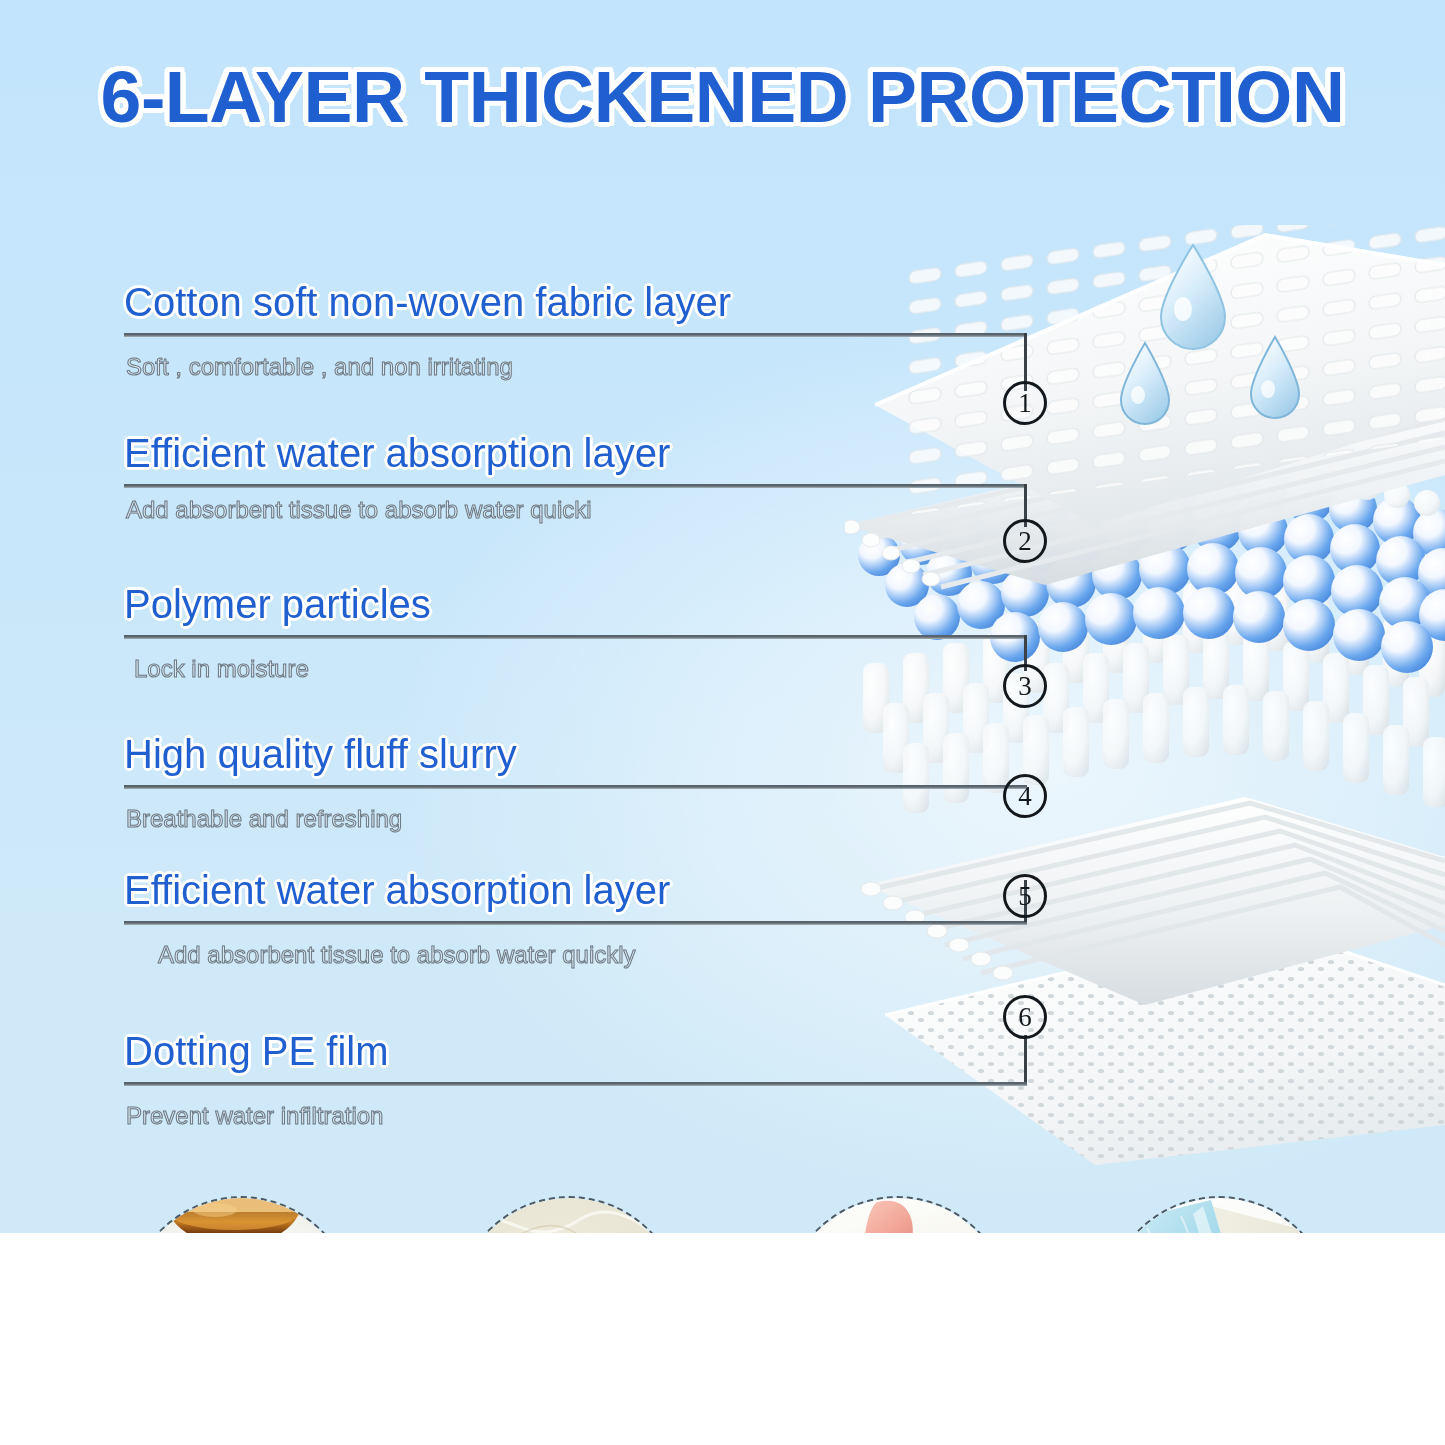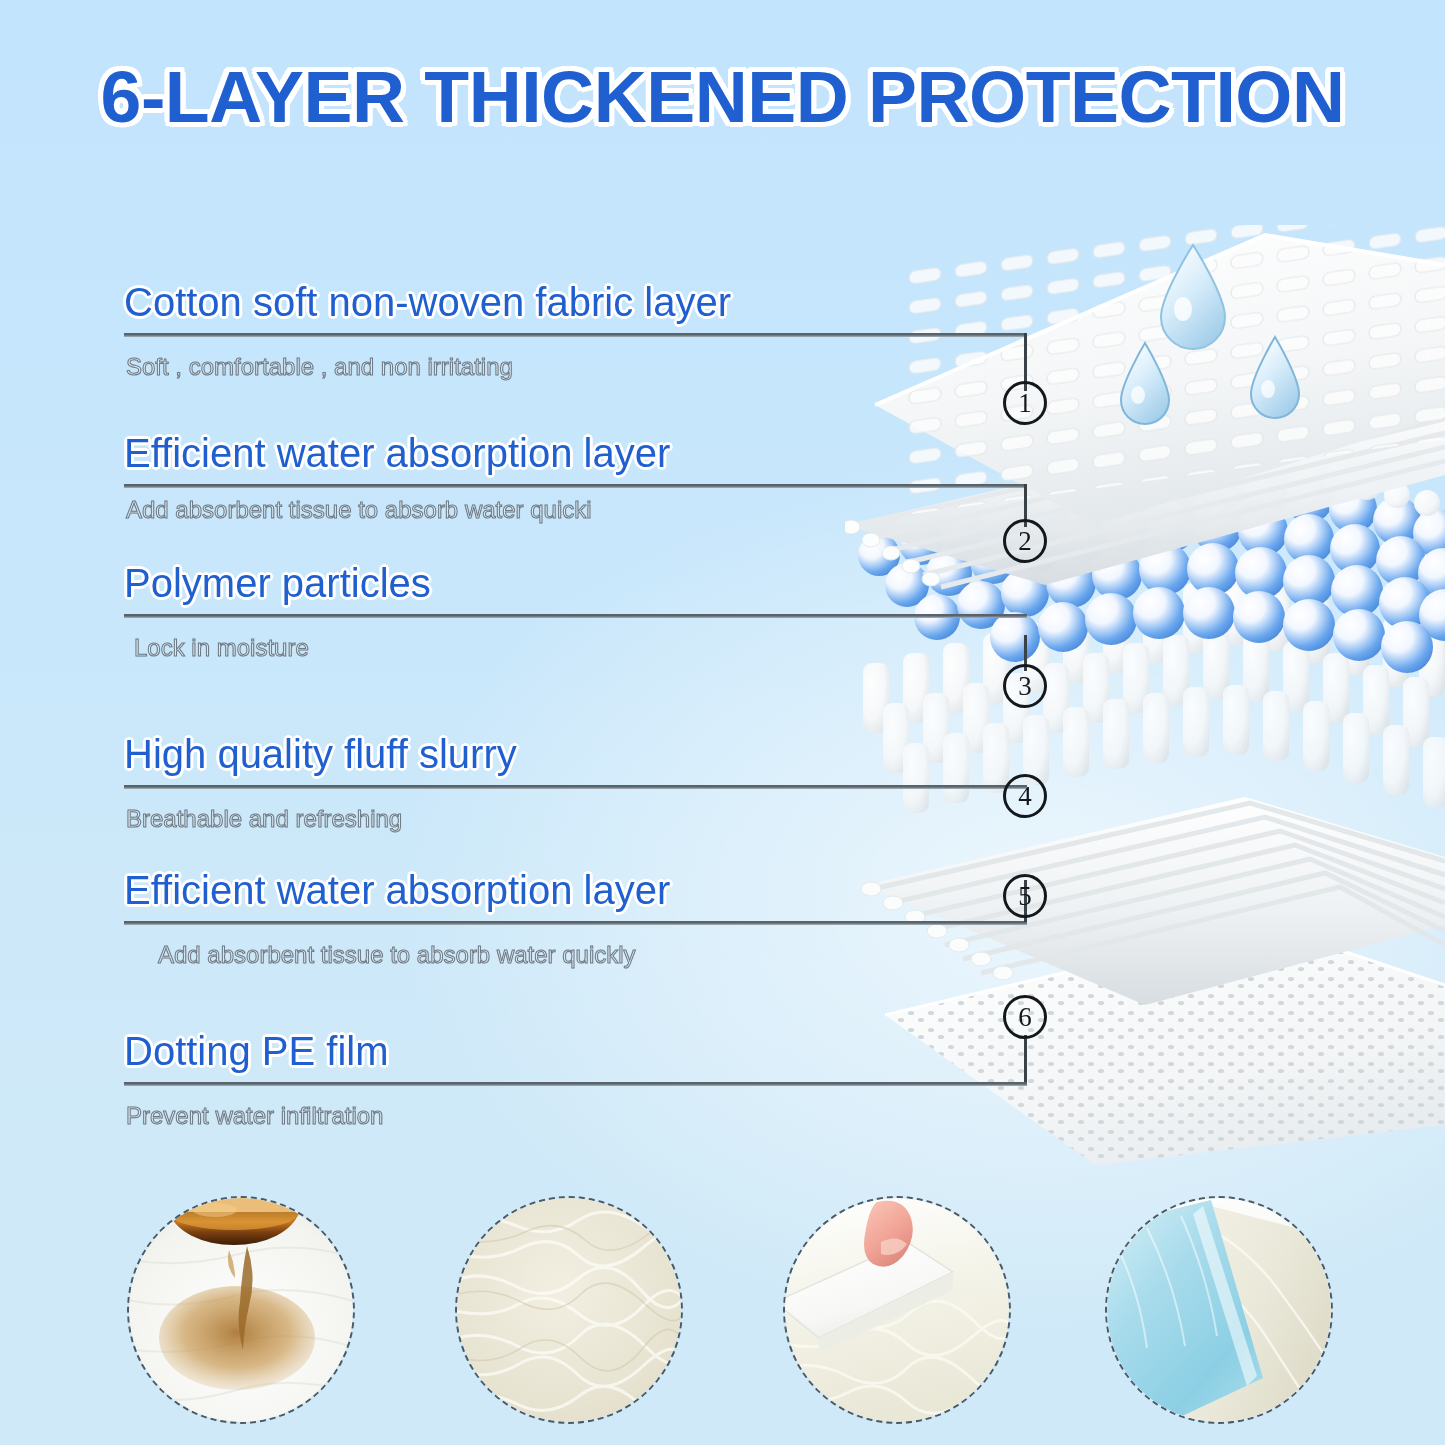--- a/index.html
+++ b/index.html
@@ -7,21 +7,21 @@
   html, body {
     width: 1445px;
     height: 1445px;
     overflow: hidden;
     font-family: "Liberation Sans", sans-serif;
   }
 
   #poster {
     position: relative;
     width: 1445px;
-    height: 1445px;
+    height: 1233px;
     background:
       radial-gradient(ellipse 900px 620px at 72% 62%, rgba(255,255,255,0.62) 0%, rgba(255,255,255,0.28) 42%, rgba(255,255,255,0) 72%),
       linear-gradient(to bottom, #c2e4fc 0%, #c6e6fc 26%, #cbe8fa 55%, #cfe9f8 78%, #cfe9f8 100%);
     overflow: hidden;
   }
 
   
   .title {
     position: absolute;
     top: 56px;
@@ -379,21 +379,21 @@
   <div class="badge" style="left:1003px; top:381px;">1</div>
 
   <div class="layer-block" style="top:432px;">
     <div class="layer-title">Efficient water absorption layer</div>
     <div class="layer-rule" style="top:52px; width:903px;"></div>
     <div class="layer-sub" style="top:64px;">Add absorbent tissue to absorb water quicki</div>
   </div>
   <div class="connector v" style="left:1024px; top:484px; height:43px;"></div>
   <div class="badge" style="left:1003px; top:519px;">2</div>
 
-  <div class="layer-block" style="top:562px;">
+  <div class="layer-block" style="top:583px;">
     <div class="layer-title">Polymer particles</div>
     <div class="layer-rule" style="top:52px; width:903px;"></div>
     <div class="layer-sub" style="top:72px;padding-left:8px;">Lock in moisture</div>
   </div>
   <div class="connector v" style="left:1024px; top:635px; height:36px;"></div>
   <div class="badge" style="left:1003px; top:664px;">3</div>
 
   <div class="layer-block" style="top:733px;">
     <div class="layer-title">High quality fluff slurry</div>
     <div class="layer-rule" style="top:52px; width:903px;"></div>

